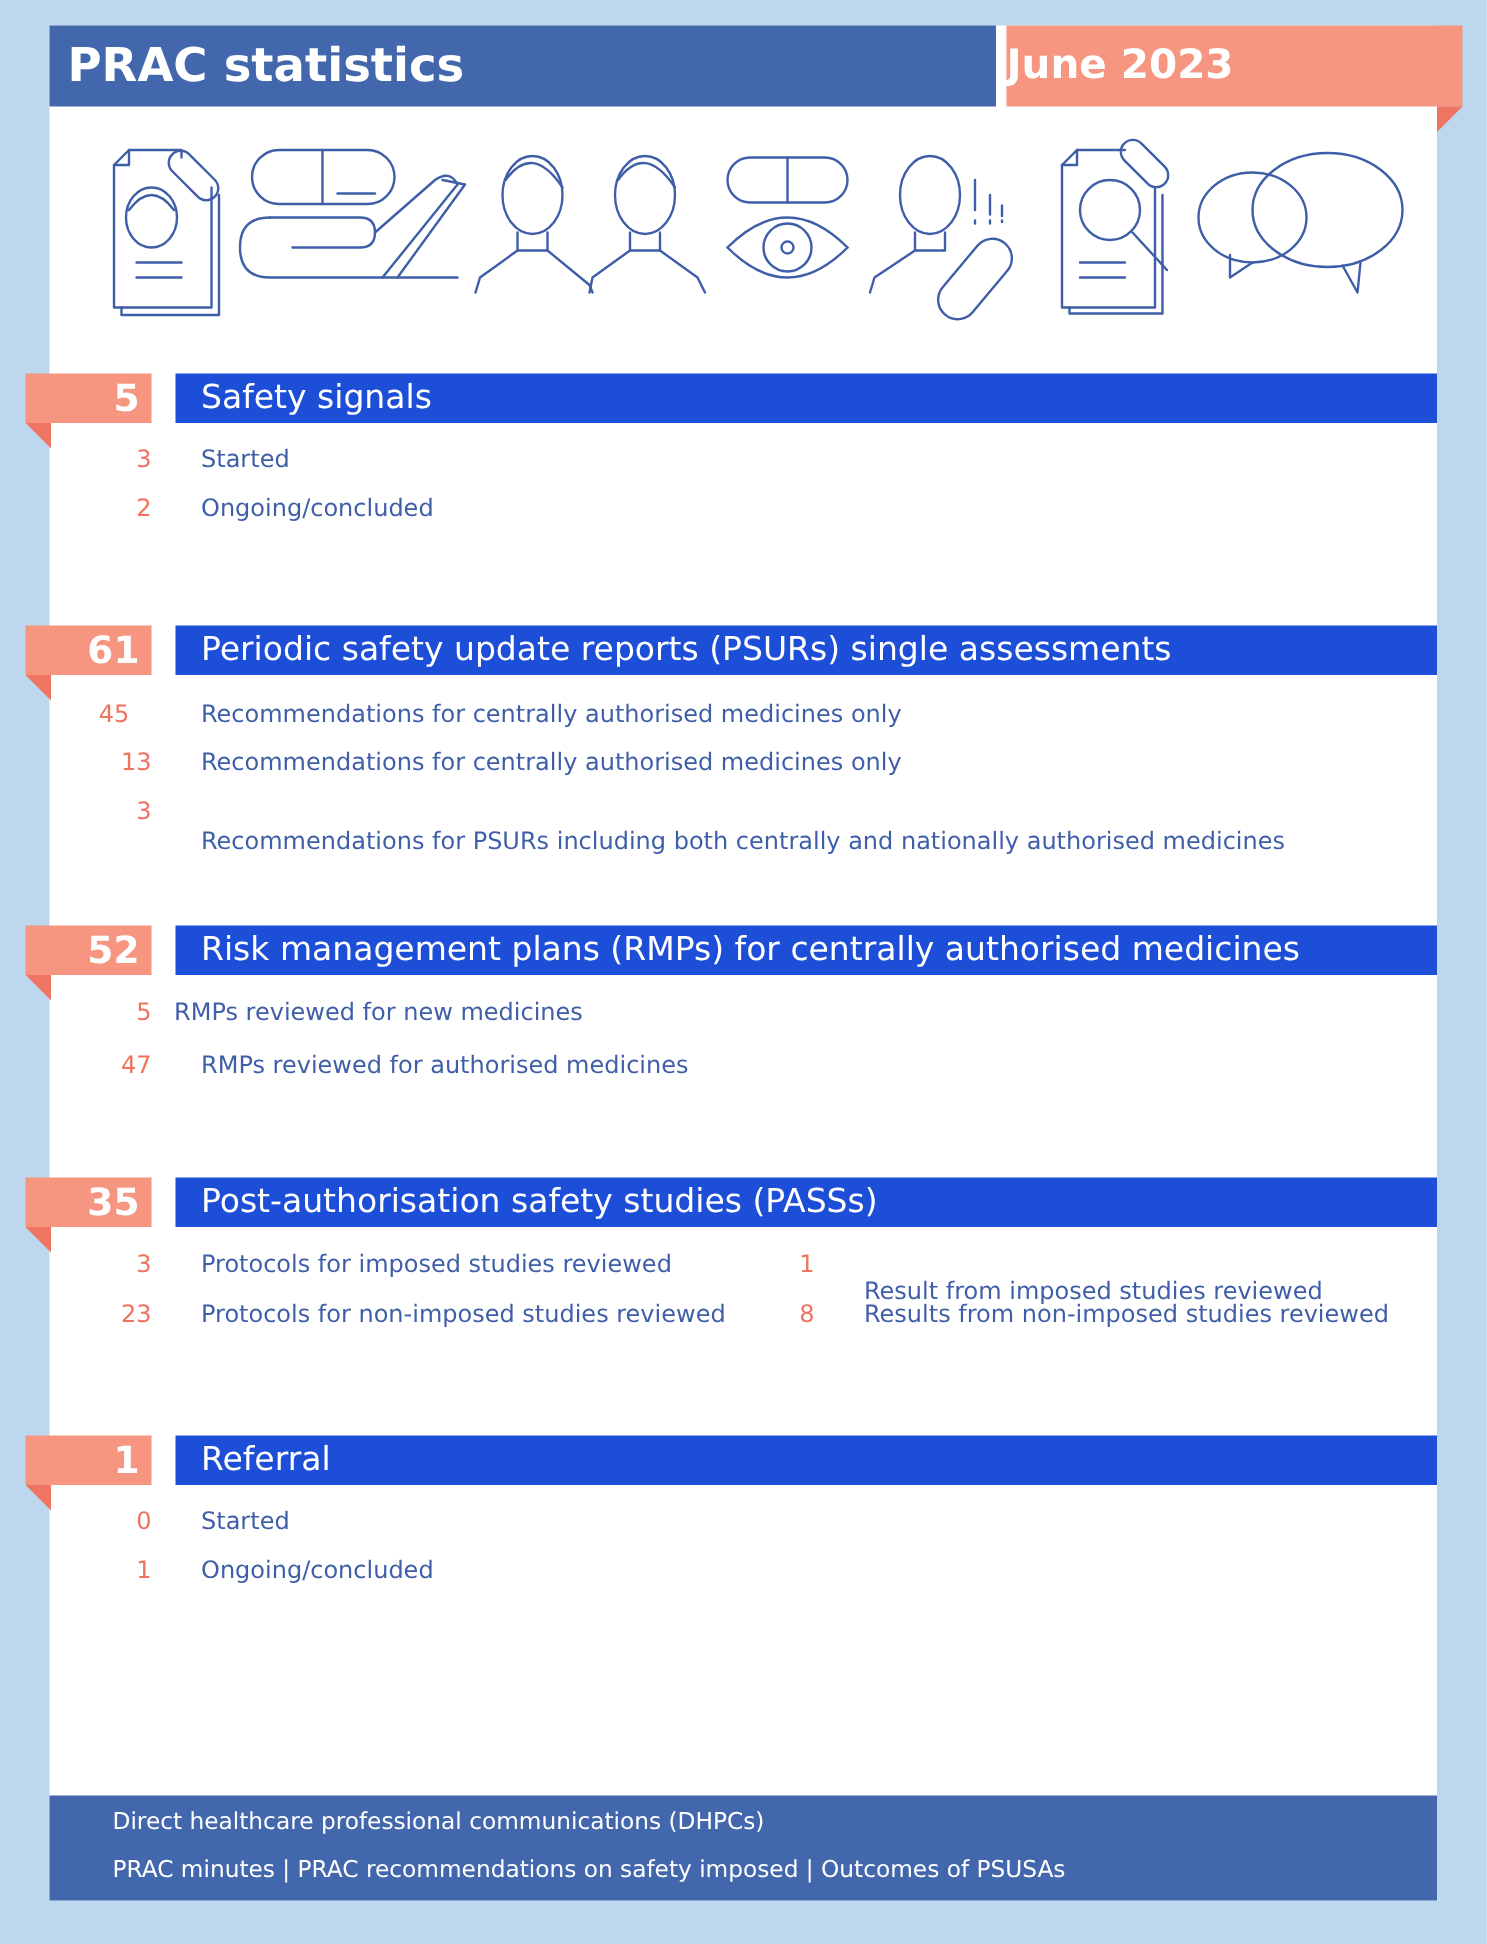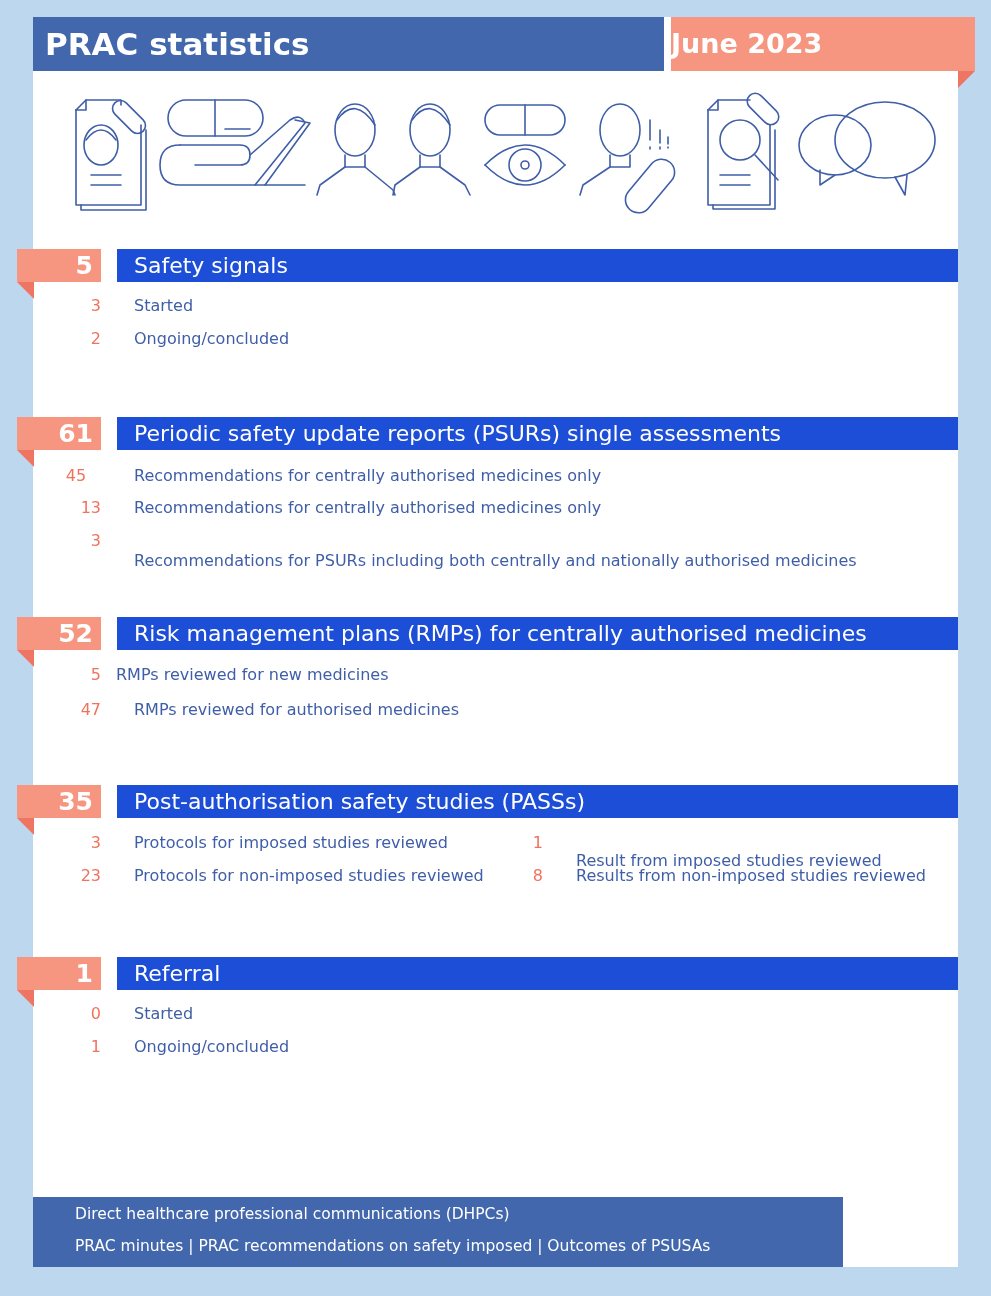--- a/index.html
+++ b/index.html
@@ -16,21 +16,21 @@
   .icons svg { position: absolute; top: 0; }
   .icons svg * { fill: none; stroke: #3f5ea8; stroke-width: 1.6; stroke-linecap: round; stroke-linejoin: round; }
 
   .section { position: absolute; left: 0; width: 991px; }
   .sec-num { position: absolute; left: 17px; top: 0; width: 84px; height: 33px; background: #f69580; color: #fff; font-weight: bold; font-size: 25px; line-height: 33px; text-align: right; padding-right: 8px; }
   .sec-fold { position: absolute; left: 17px; top: 33px; width: 0; height: 0; border-top: 17px solid #ef7563; border-left: 17px solid transparent; }
   .sec-title { position: absolute; left: 117px; top: 0; width: 841px; height: 33px; background: #1d4ed8; color: #fff; font-size: 22px; line-height: 33px; padding-left: 17px; white-space: nowrap; }
   .row-num { position: absolute; width: 50px; text-align: right; color: #f0735f; font-size: 16px; line-height: 24px; }
   .row-lbl { position: absolute; color: #3f5ea8; font-size: 16px; line-height: 24px; white-space: nowrap; }
 
-  .footer { position: absolute; left: 33px; top: 1197px; width: 810px; height: 70px; background: #4267ac; color: #fff; font-size: 15.5px; }
+  .footer { position: absolute; left: 33px; top: 1197px; width: 925px; height: 70px; background: #4267ac; color: #fff; font-size: 15.5px; }
   .footer .l1 { position: absolute; left: 42px; top: 8px; }
   .footer .l2 { position: absolute; left: 42px; top: 40px; }
   .footer span.link { cursor: pointer; }
 </style>
 </head>
 <body>
 
 <div class="card"></div>
 
 <div class="hdr-title">PRAC statistics</div>

